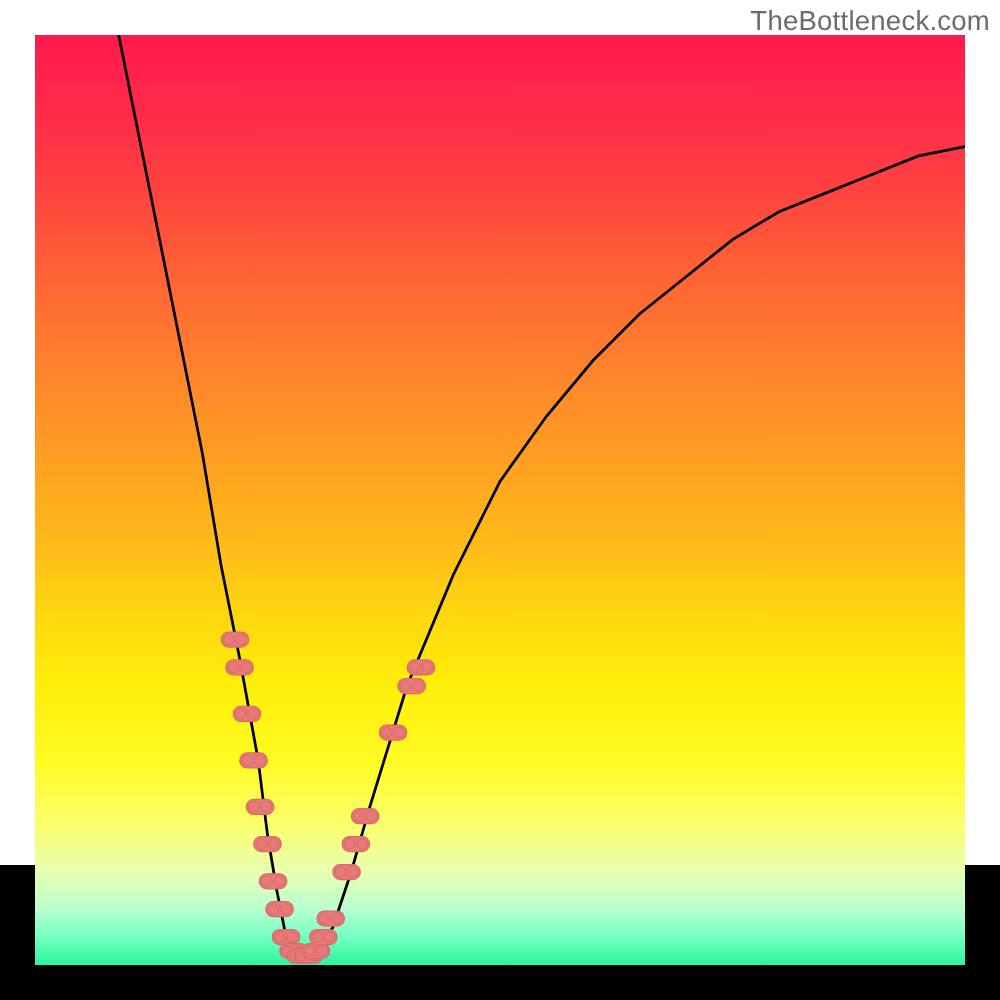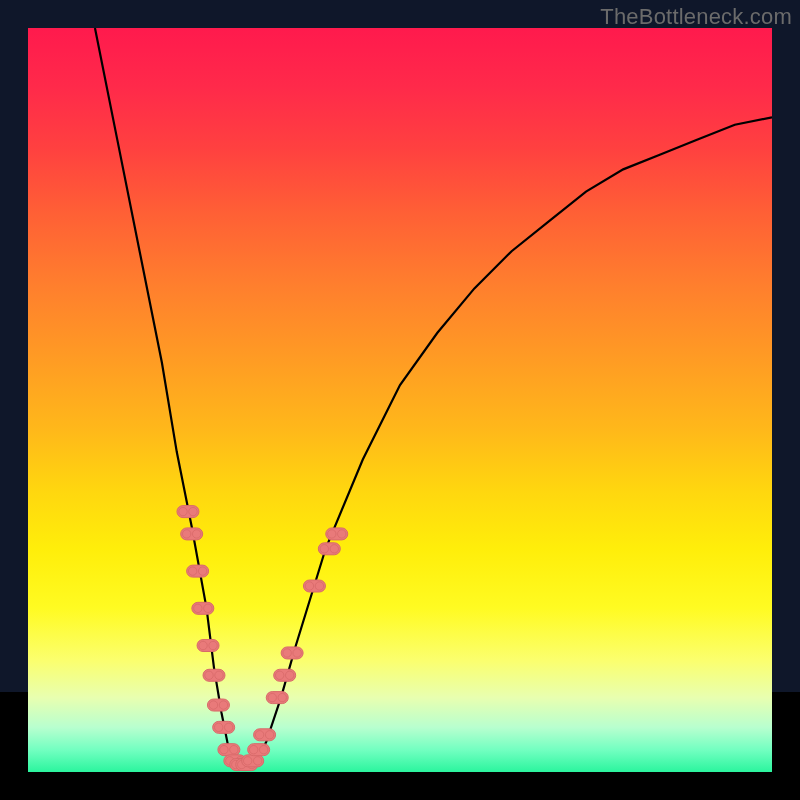--- a/index.html
+++ b/index.html
@@ -1,20 +1,20 @@
 <!DOCTYPE html>
 <html><head>
 <meta charset="utf-8">
 <style>
   * { margin: 0; padding: 0; box-sizing: border-box; }
   html, body { width: 800px; height: 800px; overflow: hidden; background: #000; font-family: Arial, Helvetica, sans-serif; }
   .frame {
     position: absolute;
     left: 0; top: 0; width: 800px; height: 692px;
-    background: #0f172a;
+    background: #ffffff;
   }
   .plot {
     position: absolute;
     left: 28px; top: 28px;
     width: 744px; height: 744px;
     background: linear-gradient(to bottom,
       #ff1a4d 0%,
       #ff2a4a 8%,
       #ff4040 16%,
       #ff6035 25%,

